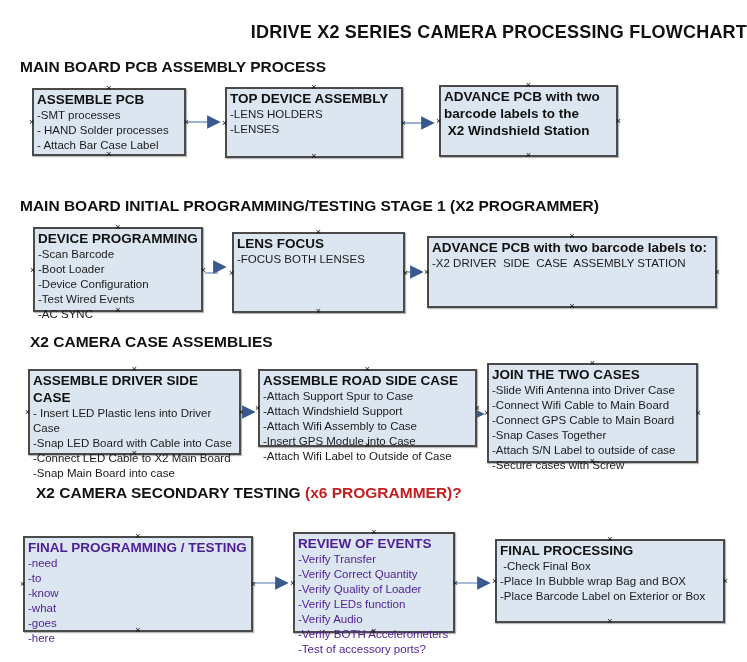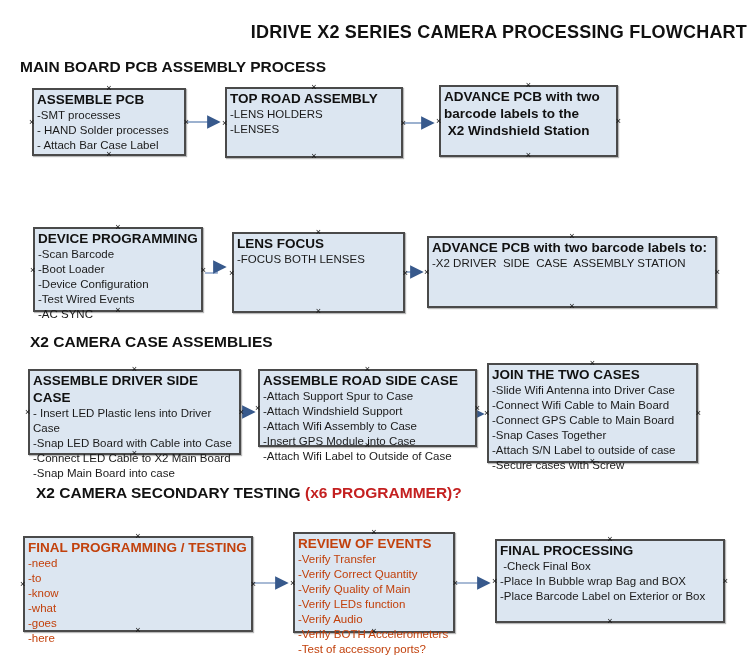--- a/index.html
+++ b/index.html
@@ -7,21 +7,21 @@
   #canvas{position:relative;width:747px;height:662px;background:#ffffff;overflow:hidden;}
   #page-title{position:absolute;top:22px;left:0;width:747px;text-align:right;
     font-size:18px;font-weight:bold;color:#111;letter-spacing:0.2px;}
   .section-heading{position:absolute;font-size:15.5px;font-weight:bold;color:#111;white-space:nowrap;}
   .section-heading .red{color:#c42020;}
   .box{position:absolute;background:#dce6f1;border:2px solid #4a4a4a;
     box-shadow:1px 1px 1px rgba(100,100,100,0.45);box-sizing:border-box;
     padding:1px 3px 0 3px;overflow:visible;}
   .box-title{font-size:13.5px;font-weight:bold;color:#111;line-height:17px;white-space:pre-wrap;}
   .box-line{font-size:11.5px;color:#1a1a1a;line-height:15px;white-space:pre-wrap;}
-  .box.red-text .box-title,.box.red-text .box-line{color:#c2410c;}
+  .box.red-text .box-title,.box.red-text .box-line{color:#4c1d95;}
   .bold-line{font-weight:bold;font-size:13.5px;line-height:17px;color:#111;}
   .handle{position:absolute;font-size:9px;line-height:9px;color:#111;font-weight:normal;
     pointer-events:none;}
   svg#arrows{position:absolute;top:0;left:0;pointer-events:none;}
 </style>
 </head>
 <body>
 
 <div id="canvas">
 
@@ -50,39 +50,40 @@
     <div class="box-line">-SMT processes</div>
     <div class="box-line">- HAND Solder processes</div>
     <div class="box-line">- Attach Bar Case Label</div>
   <span class="handle" style="left: 50%; top: -6px; transform: translateX(-50%);">×</span>
       <span class="handle" style="left: 50%; bottom: -5px; transform: translateX(-50%);">×</span>
       <span class="handle" style="left: -5px; top: 50%; transform: translateY(-50%);">×</span>
       <span class="handle" style="right: -5px; top: 50%; transform: translateY(-50%);">×</span>
     </div>
 
   <div class="box" style="left:225px;top:87px;width:178px;height:71px;">
-    <div class="box-title">TOP ROAD ASSEMBLY</div>
+    <div class="box-title">TOP DEVICE ASSEMBLY</div>
     <div class="box-line">-LENS HOLDERS</div>
     <div class="box-line">-LENSES</div>
   <span class="handle" style="left: 50%; top: -6px; transform: translateX(-50%);">×</span>
       <span class="handle" style="left: 50%; bottom: -5px; transform: translateX(-50%);">×</span>
       <span class="handle" style="left: -5px; top: 50%; transform: translateY(-50%);">×</span>
       <span class="handle" style="right: -5px; top: 50%; transform: translateY(-50%);">×</span>
     </div>
 
   <div class="box" style="left:439px;top:85px;width:179px;height:72px;">
     <div class="box-line bold-line">ADVANCE PCB with two</div>
     <div class="box-line bold-line">barcode labels to the</div>
     <div class="box-line bold-line"> X2 Windshield Station</div>
   <span class="handle" style="left: 50%; top: -6px; transform: translateX(-50%);">×</span>
       <span class="handle" style="left: 50%; bottom: -5px; transform: translateX(-50%);">×</span>
       <span class="handle" style="left: -5px; top: 50%; transform: translateY(-50%);">×</span>
       <span class="handle" style="right: -5px; top: 50%; transform: translateY(-50%);">×</span>
     </div>
 
+  <div class="section-heading" style="left:20px;top:197px;">MAIN BOARD INITIAL PROGRAMMING/TESTING STAGE 1 (X2 PROGRAMMER)</div>
 
   <div class="box" style="left:33px;top:227px;width:170px;height:85px;">
     <div class="box-title">DEVICE PROGRAMMING</div>
     <div class="box-line">-Scan Barcode</div>
     <div class="box-line">-Boot Loader</div>
     <div class="box-line">-Device Configuration</div>
     <div class="box-line">-Test Wired Events</div>
     <div class="box-line">-AC SYNC</div>
   <span class="handle" style="left: 50%; top: -6px; transform: translateX(-50%);">×</span>
       <span class="handle" style="left: 50%; bottom: -5px; transform: translateX(-50%);">×</span>
@@ -164,21 +165,21 @@
   <span class="handle" style="left: 50%; top: -6px; transform: translateX(-50%);">×</span>
       <span class="handle" style="left: 50%; bottom: -5px; transform: translateX(-50%);">×</span>
       <span class="handle" style="left: -5px; top: 50%; transform: translateY(-50%);">×</span>
       <span class="handle" style="right: -5px; top: 50%; transform: translateY(-50%);">×</span>
     </div>
 
   <div class="box red-text" style="left:293px;top:532px;width:162px;height:101px;">
     <div class="box-title">REVIEW OF EVENTS</div>
     <div class="box-line">-Verify Transfer</div>
     <div class="box-line">-Verify Correct Quantity</div>
-    <div class="box-line">-Verify Quality of Main</div>
+    <div class="box-line">-Verify Quality of Loader</div>
     <div class="box-line">-Verify LEDs function</div>
     <div class="box-line">-Verify Audio</div>
     <div class="box-line">-Verify BOTH Accelerometers</div>
     <div class="box-line">-Test of accessory ports?</div>
   <span class="handle" style="left: 50%; top: -6px; transform: translateX(-50%);">×</span>
       <span class="handle" style="left: 50%; bottom: -5px; transform: translateX(-50%);">×</span>
       <span class="handle" style="left: -5px; top: 50%; transform: translateY(-50%);">×</span>
       <span class="handle" style="right: -5px; top: 50%; transform: translateY(-50%);">×</span>
     </div>
 

